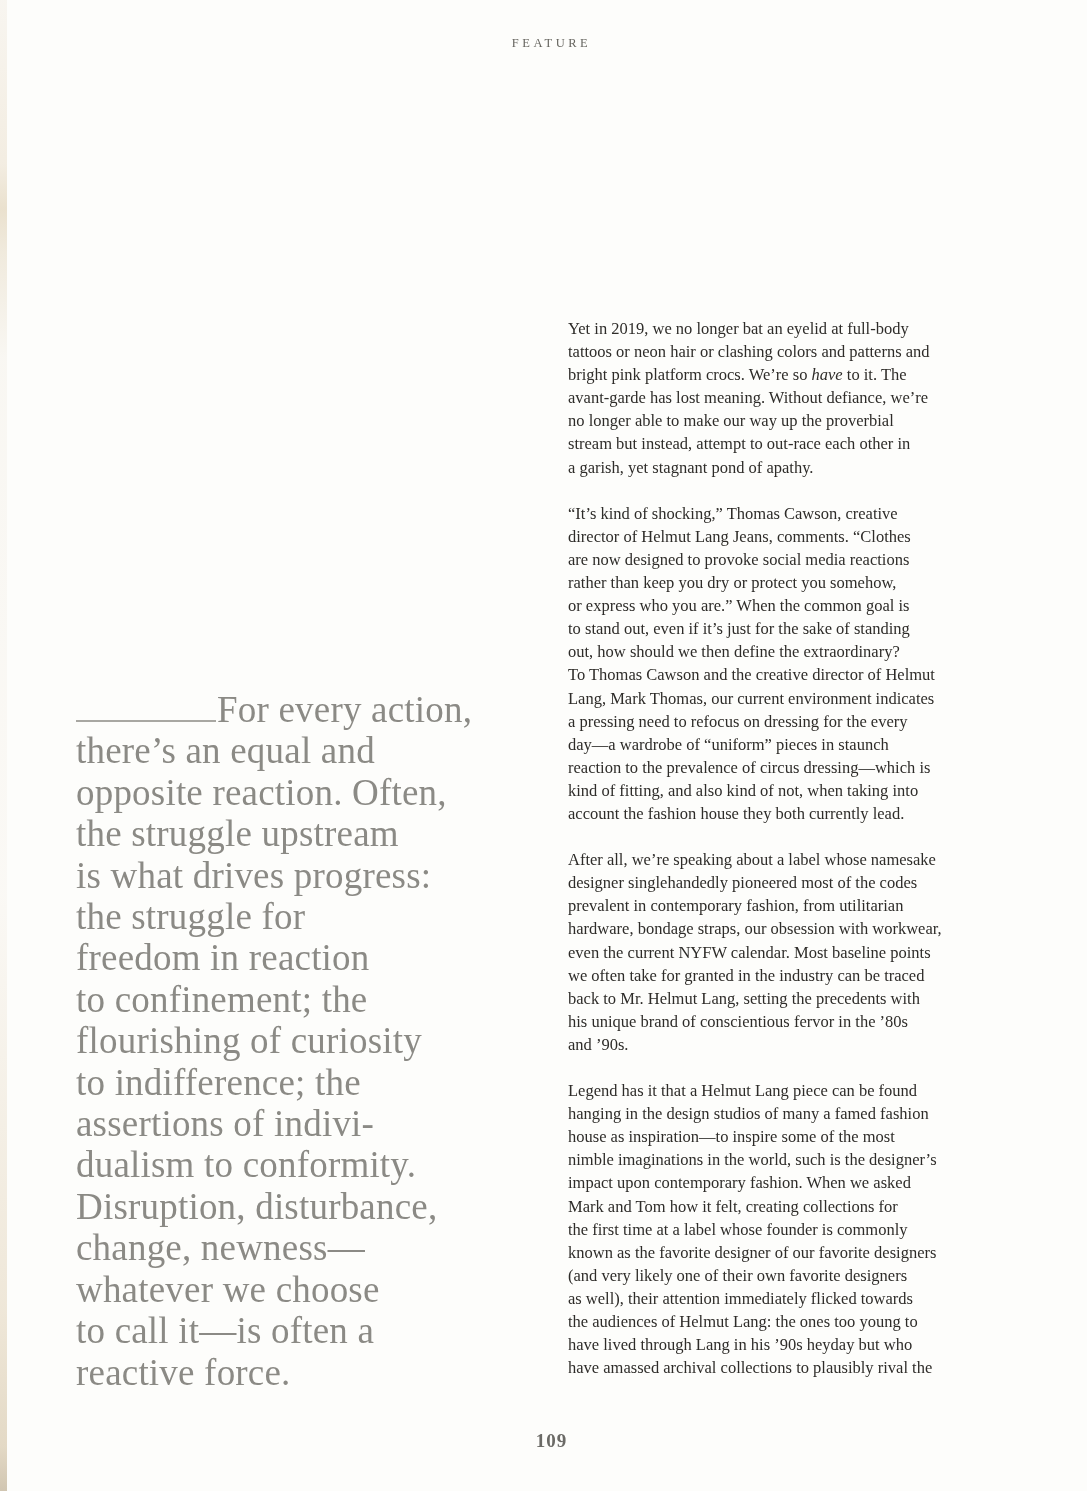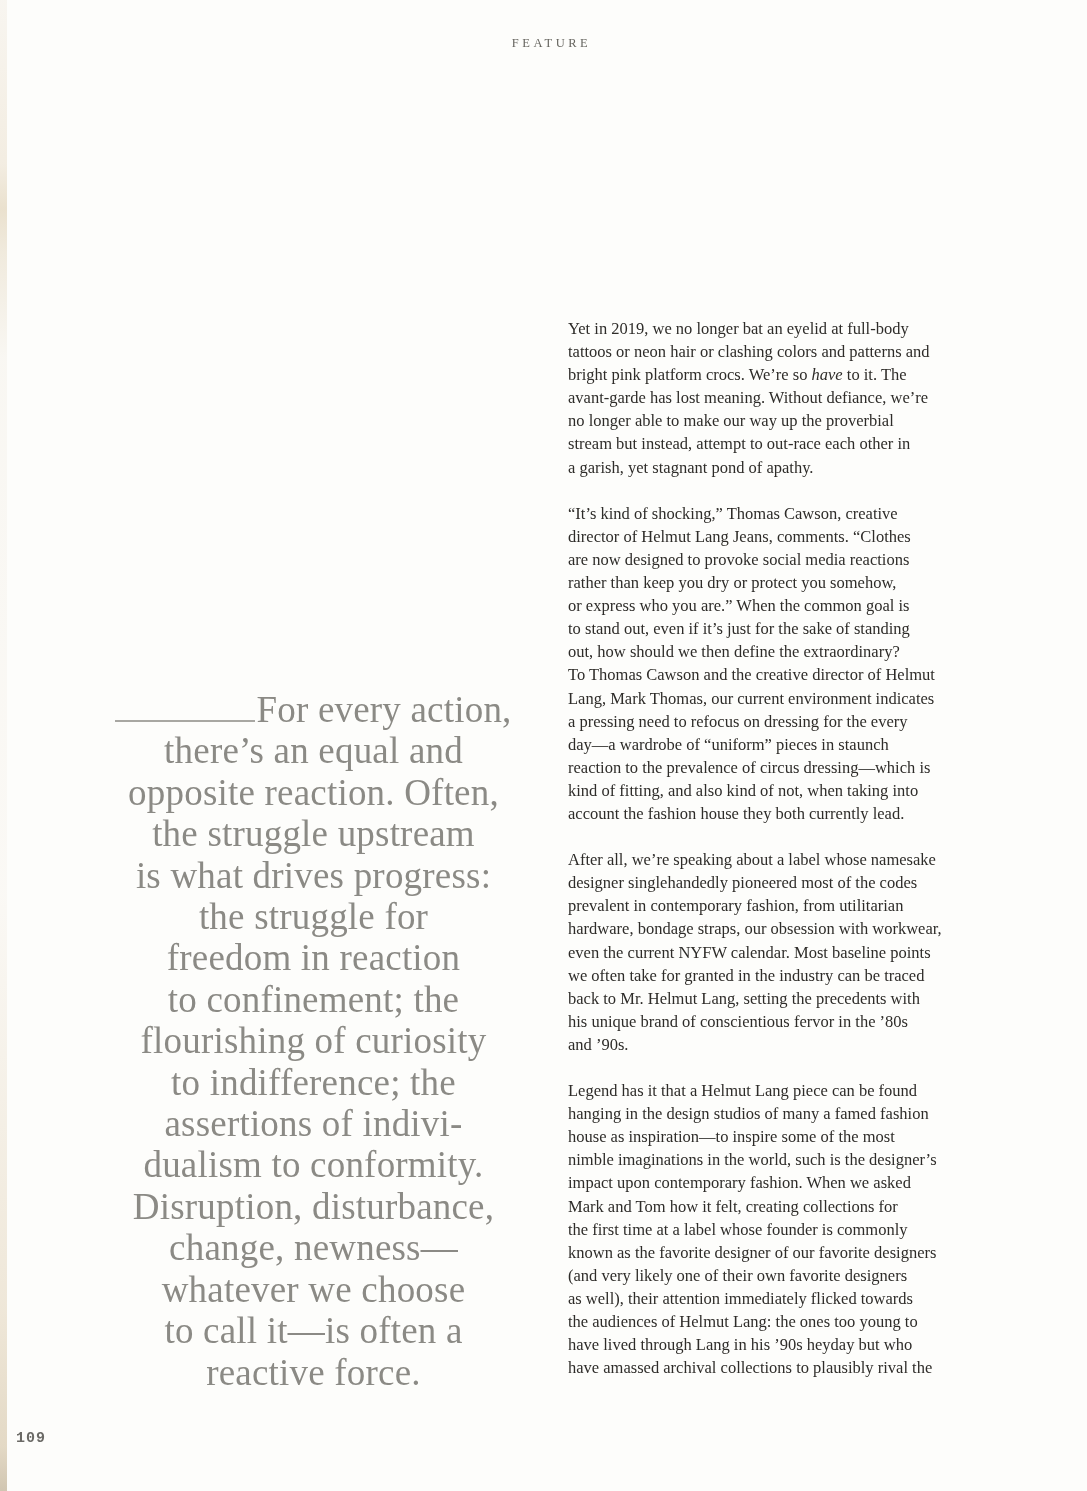--- a/index.html
+++ b/index.html
@@ -41,23 +41,23 @@
     left: 16px; right: 0;
     text-align: center;
     font-size: 12.5px;
     letter-spacing: 3.5px;
     color: #66655f;
     font-weight: normal;
   }
   .pull-quote {
     position: absolute;
     top: 689px;
-    left: 86px;
+    left: 76px;
     width: 455px;
-    text-align: center;
+    text-align: left;
     font-size: 37px;
     line-height: 41.4px;
     letter-spacing: 0.2px;
     color: #8b8a85;
   }
   .qrule {
     display: inline-block;
     width: 140px;
     border-bottom: 2px solid #a8a7a2;
     margin-right: 1px;
@@ -75,22 +75,23 @@
     margin: 0 0 23.1px 0;
   }
   .article-column p:last-child { margin-bottom: 7px; }
   .article-column em {
     font-style: italic;
   }
   .page-number {
     position: absolute;
     top: 1430px;
     left: 16px; right: 0;
-    font-family: Liberation Mono, monospace;
-    font-size: 15px;
+    text-align: center;
+    font-family: Liberation Serif, serif;
+    font-size: 19px;
     letter-spacing: 1px;
     color: #6b6a66;
     font-weight: bold;
   }
 </style>
 </head>
 <body style="background: rgb(253, 253, 251);">
 
 <div class="page">
 

